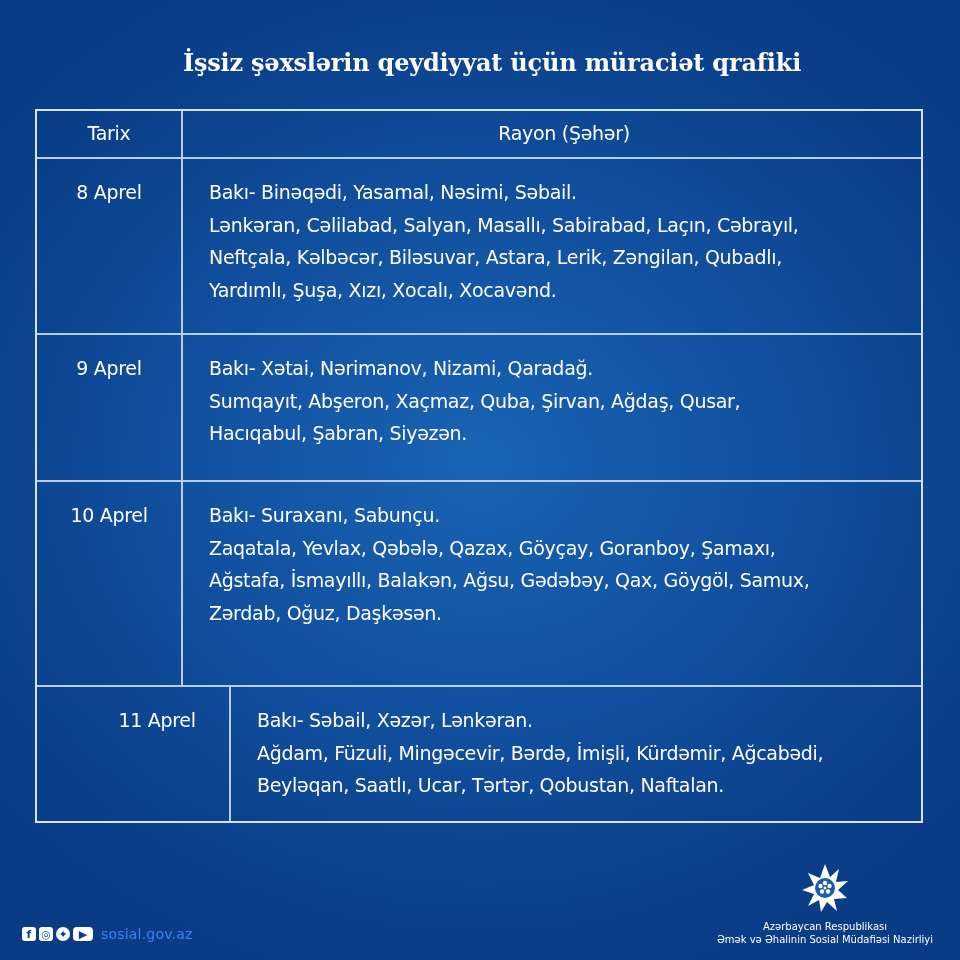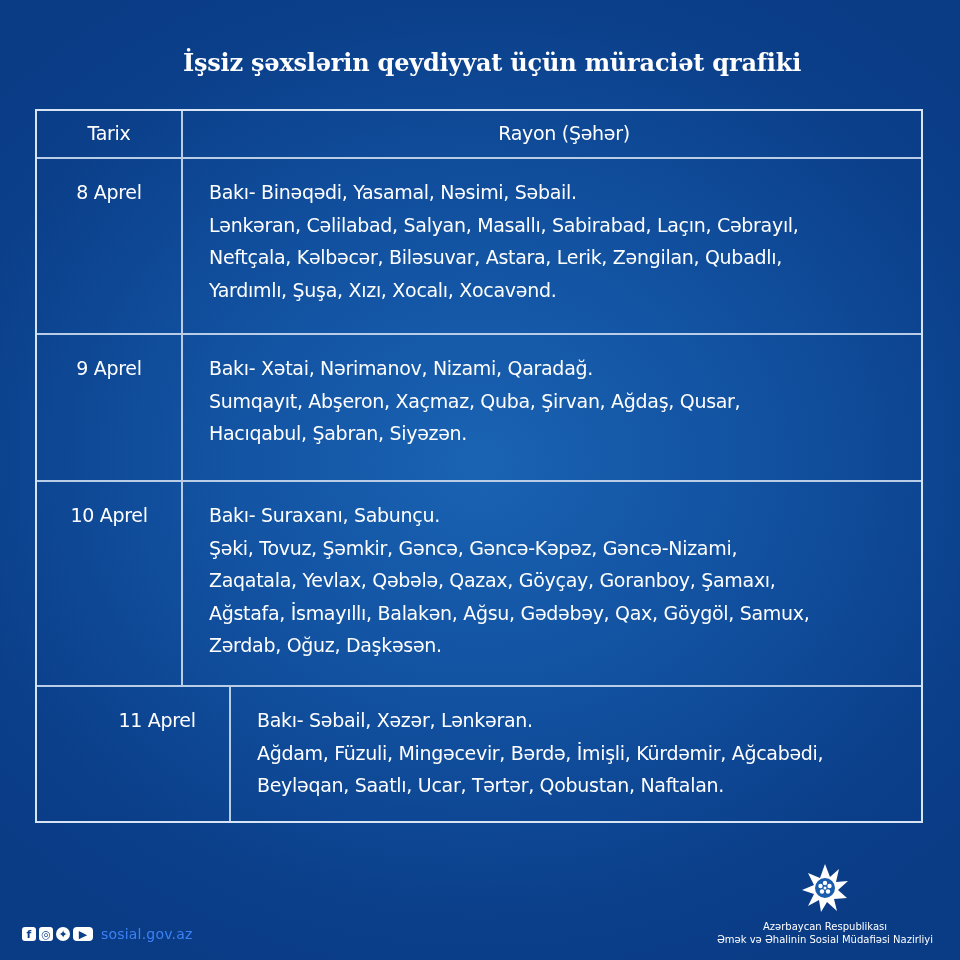--- a/index.html
+++ b/index.html
@@ -159,21 +159,20 @@
       <span class="line">Bakı- Xətai, Nərimanov, Nizami, Qaradağ.</span>
       <span class="line">Sumqayıt, Abşeron, Xaçmaz, Quba, Şirvan, Ağdaş, Qusar,</span>
       <span class="line">Hacıqabul, Şabran, Siyəzən.</span>
     </div>
   </div>
 
   <div class="row data-row" style="top:371px; height:205px;">
     <div class="cell-date">10 Aprel</div>
     <div class="cell-regions">
       <span class="line">Bakı- Suraxanı, Sabunçu.</span>
-      <span class="line">Şəki, Tovuz, Şəmkir, Gəncə, Gəncə-Kəpəz, Gəncə-Nizami,</span>
       <span class="line">Zaqatala, Yevlax, Qəbələ, Qazax, Göyçay, Goranboy, Şamaxı,</span>
       <span class="line">Ağstafa, İsmayıllı, Balakən, Ağsu, Gədəbəy, Qax, Göygöl, Samux,</span>
       <span class="line">Zərdab, Oğuz, Daşkəsən.</span>
     </div>
   </div>
 
   <div class="row data-row" style="top:576px; height:134px;">
     <div class="cell-date">11 Aprel</div>
     <div class="cell-regions">
       <span class="line">Bakı- Səbail, Xəzər, Lənkəran.</span>

